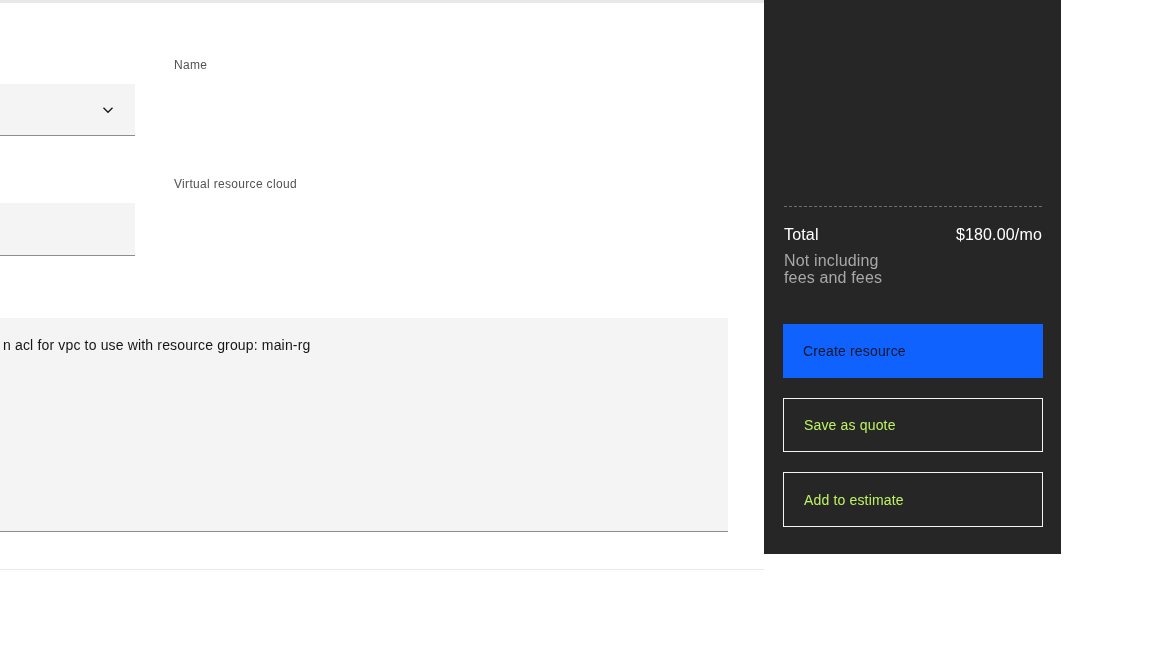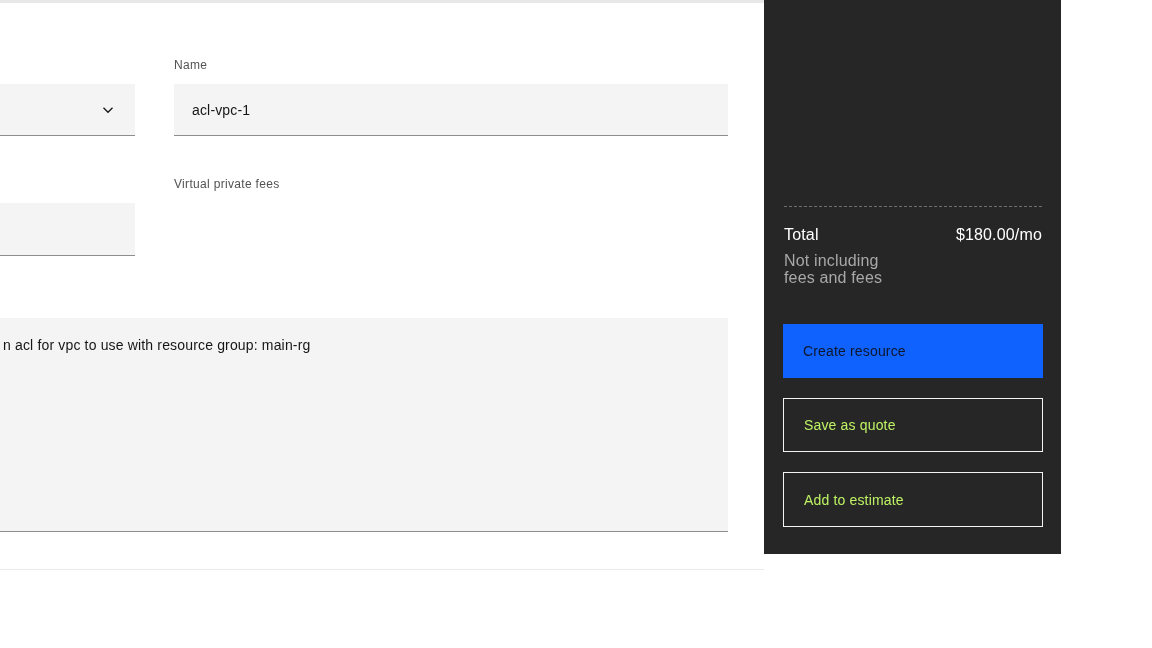--- a/index.html
+++ b/index.html
@@ -166,25 +166,22 @@
     <div class="field left-field-1">
       <span class="chevron">
         <svg width="16" height="16" viewBox="0 0 16 16">
           <path d="M3.5 5.8 L8 10.3 L12.5 5.8" fill="none" stroke="#161616" stroke-width="1.3"></path>
         </svg>
       </span>
     </div>
     <div class="field left-field-2"></div>
 
     <label class="form-label name-label">Name</label>
-    <div class="field name-field">
-      <span class="field-text">acl-vpc-1</span>
-    </div>
-
-    <label class="form-label vpc-label">Virtual private fees</label>
+
+    <label class="form-label vpc-label">Virtual resource cloud</label>
 
     <div class="description-area">
       <span class="desc-text">n acl for vpc to use with resource group: main-rg</span>
     </div>
 
   </div>
 
   <aside class="summary">
 
     <div class="summary-divider"></div>

